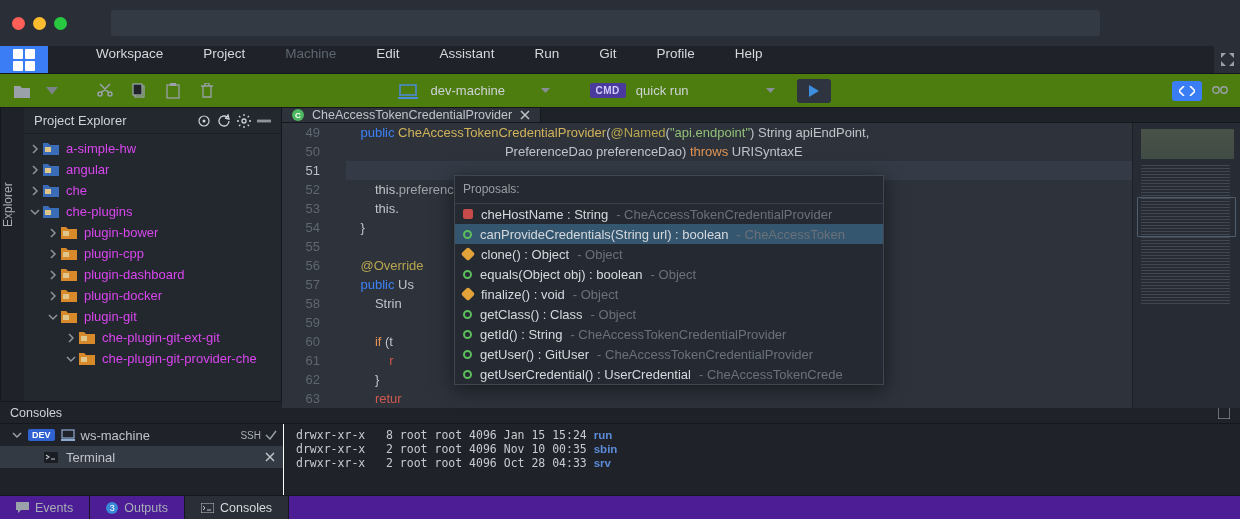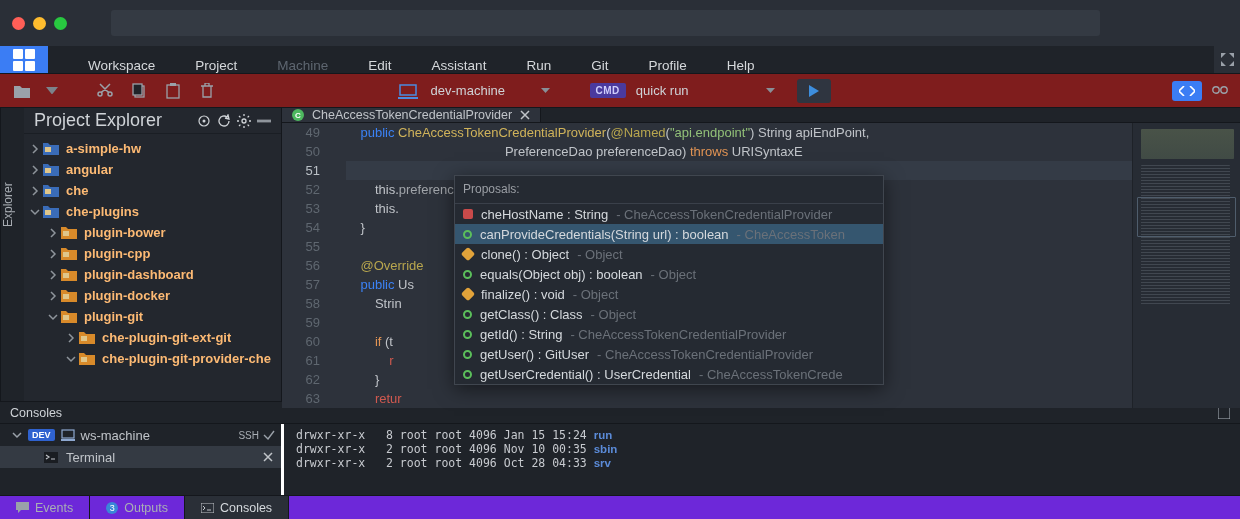--- a/index.html
+++ b/index.html
@@ -7,49 +7,49 @@
 .titlebar { height: 46px; background: #2a2f37; display: flex; align-items: center; padding-left: 12px; gap: 8px; }
 .window-control { width: 13px; height: 13px; border-radius: 50%; }
 .wc-red { background: #ff5f57; }
 .wc-yellow { background: #febc2e; }
 .wc-green { background: #28c840; }
 .urlbar { flex: 1; height: 26px; background: #343a43; border-radius: 3px; margin-left: 36px; margin-right: 140px; }
 .menubar { height: 28px; background: #1f2329; display: flex; align-items: stretch; border-bottom: 1px solid #14171c; }
 .app-logo { width: 48px; background: #3b7df4; display: flex; align-items: center; justify-content: center; }
 .app-logo-grid { display: grid; grid-template-columns: 10px 10px; grid-template-rows: 10px 10px; gap: 2px; }
 .app-logo-cell { background: #fff; border-radius: 1px; }
-.menu-items { display: flex; align-items: flex-end; gap: 0; padding-left: 20px; }
+.menu-items { display: flex; align-items: flex-start; gap: 0; padding-left: 28px; }
 .menu-item { padding: 0 20px; color: #d5d8db; font-size: 13.5px; cursor: pointer; }
 .menu-item.disabled { color: #5e6670; }
 .expand-btn { margin-left: auto; width: 26px; display: flex; align-items: center; justify-content: center; background: #2a2f37; }
-.toolbar { height: 34px; background: #7f1d1d; display: flex; align-items: center; padding: 0 12px; gap: 12px; border-bottom: 1px solid #14171c; }
+.toolbar { height: 34px; background: #4d7c0f; display: flex; align-items: center; padding: 0 12px; gap: 12px; border-bottom: 1px solid #14171c; }
 .tb-icon { width: 22px; height: 22px; display: flex; align-items: center; justify-content: center; fill: #9aa1a9; }
 .tb-chevron { width: 12px; fill: #7c838b; }
 .tb-sep { width: 12px; }
 .machineselect { display: flex; align-items: center; gap: 10px; margin-left: auto; margin-right: auto; }
 .machine-icon { width: 26px; height: 22px; display:flex; align-items:center; justify-content:center; }
 .machine-label { color: #cfd3d7; font-size: 13px; min-width: 100px; }
 .cmd-badge { background: #4a3a9e; color: #cfcffd; font-size: 10px; font-weight: 600; padding: 2px 6px; border-radius: 2px; letter-spacing: .5px; }
 .cmd-label { color: #cfd3d7; min-width: 120px; }
 .dd-chev { fill: #888f97; }
 .run-btn { width: 34px; height: 24px; background: #2f3540; border-radius: 3px; display: flex; align-items: center; justify-content: center; margin-left: 12px; }
 .right-icons { margin-left: auto; display: flex; gap: 10px; align-items: center; }
 .code-toggle { background: #3b7df4; width: 30px; height: 20px; border-radius: 3px; display:flex; align-items:center; justify-content:center; }
 .main { flex: 1; display: flex; min-height: 0; }
 .side-rail { width: 24px; background: #1f2329; writing-mode: vertical-rl; transform: rotate(180deg); text-align: center; padding-top: 100px; color: #a8adb3; font-size: 12px; border-right: 1px solid #14171c; }
 .explorer { width: 258px; background: #23272e; border-right: 1px solid #14171c; display: flex; flex-direction: column; }
-.explorer-header { height: 26px; display: flex; align-items: center; padding: 0 10px; color: #cfd3d7; border-bottom: 1px solid #1a1e24; font-size: 18px; }
+.explorer-header { height: 26px; display: flex; align-items: center; padding: 0 10px; color: #cfd3d7; border-bottom: 1px solid #1a1e24; font-size: 13px; }
 .explorer-header .title { flex: 1; }
 .explorer-header svg { fill: #8e949b; width: 14px; height: 14px; margin-left: 6px; }
 .tree { flex: 1; overflow-y: auto; padding-top: 4px; }
 .tree-item { display: flex; align-items: center; height: 21px; padding-left: 6px; cursor: pointer; }
 .tree-caret { width: 12px; fill: #8e949b; display: flex; }
 .tree-indent { width: 18px; flex-shrink: 0; }
 .tree-icon { width: 18px; height: 16px; margin-right: 6px; display: flex; align-items: center; justify-content: center; }
-.tree-label { color: #fdba74; font-size: 13px; white-space: nowrap; overflow: hidden; text-overflow: ellipsis; font-weight: bold; }
+.tree-label { color: #d946ef; font-size: 13px; white-space: nowrap; overflow: hidden; text-overflow: ellipsis; }
 .editor-area { flex: 1; display: flex; flex-direction: column; position: relative; min-width: 0; }
 .tabbar { height: 26px; background: #1f2329; display: flex; align-items: stretch; border-bottom: 1px solid #14171c; }
 .tab { display: flex; align-items: center; gap: 8px; padding: 0 10px; background: #2d323b; border-right: 1px solid #14171c; font-size: 12.5px; max-width: 280px; }
 .tab-icon { width: 12px; height: 12px; border-radius: 50%; background: #4db85f; flex-shrink: 0; display:flex; align-items:center; justify-content:center; color:#fff; font-size:8px; font-weight:bold; }
 .tab-close { fill: #8e949b; width: 10px; }
 .editor { flex: 1; display: flex; font-family: "Menlo", "Consolas", monospace; font-size: 13px; line-height: 19px; background: #2d323b; position: relative; }
 .gutter { width: 48px; background: #2d323b; text-align: right; padding-right: 10px; color: #5f6770; user-select: none; }
 .gutter div { height: 19px; }
 .gutter .current { color: #bac0c6; }
 .code { flex: 1; padding-left: 16px; white-space: pre; overflow: hidden; }
@@ -74,29 +74,29 @@
 .proposal-item.selected { background: #35566f; }
 .pi-icon { width: 10px; height: 10px; border-radius: 2px; flex-shrink: 0; }
 .pi-icon.circle { border-radius: 50%; border: 2px solid; background: none; width: 9px; height: 9px; }
 .pi-icon.diamond { transform: rotate(45deg); }
 .pi-sig { color: #d5d9dd; }
 .pi-src { color: #6b7179; }
 .bottom { height: 94px; background: #1f2329; border-top: 1px solid #14171c; display:flex; flex-direction:column; }
 .consoles-head { height: 22px; display: flex; align-items: center; padding: 0 10px; color: #cfd3d7; font-size: 12.5px; border-bottom: 1px solid #14171c; }
 .consoles-head .fill { flex: 1; }
 .consoles-body { flex: 1; display: flex; }
-.consoles-tree { width: 284px; border-right: 3px solid #ffffff; }
+.consoles-tree { width: 284px; border-right: 1px solid #ffffff; }
 .machine-item { display: flex; align-items: center; height: 22px; padding-left: 12px; gap: 6px; }
 .dev-badge { background: #2f62d0; color: #fff; font-size: 9px; font-weight: 700; padding: 1px 4px; border-radius: 2px; }
 .ssh-badge { margin-left: auto; font-size: 10px; color: #a9aeb5; padding-right: 6px; display:flex; align-items:center; gap:4px; }
 .terminal-item { display: flex; align-items: center; height: 22px; padding-left: 44px; gap: 8px; background: #343a43; }
 .terminal-close { margin-left: auto; margin-right: 8px; fill: #8e949b; width: 10px; }
 .terminal-output { flex: 1; font-family: "Menlo", monospace; font-size: 11.5px; line-height: 14px; padding: 4px 12px; white-space: pre; color: #c7cacf; }
 .terminal-output .blue { color: #5b8bd8; font-weight: 700; }
-.bottom-tabs { height: 24px; background: #6d28d9; display: flex; align-items: stretch; border-top: 1px solid #14171c; }
+.bottom-tabs { height: 24px; background: #4c1d95; display: flex; align-items: stretch; border-top: 1px solid #14171c; }
 .btab { display: flex; align-items: center; padding: 0 16px; gap: 6px; color: #a9aeb5; font-size: 12.5px; border-right: 1px solid #14171c; cursor: pointer; }
 .btab.active { background: #2a2f37; color: #d5d9dd; }
 .badge-count { background: #3a86d8; color: #fff; font-size: 9px; border-radius: 50%; width: 12px; height: 12px; display:flex; align-items:center; justify-content:center; }
 </style>
 </head>
 <body>
 
 <div class="titlebar">
   <div class="window-control wc-red"></div>
   <div class="window-control wc-yellow"></div>

